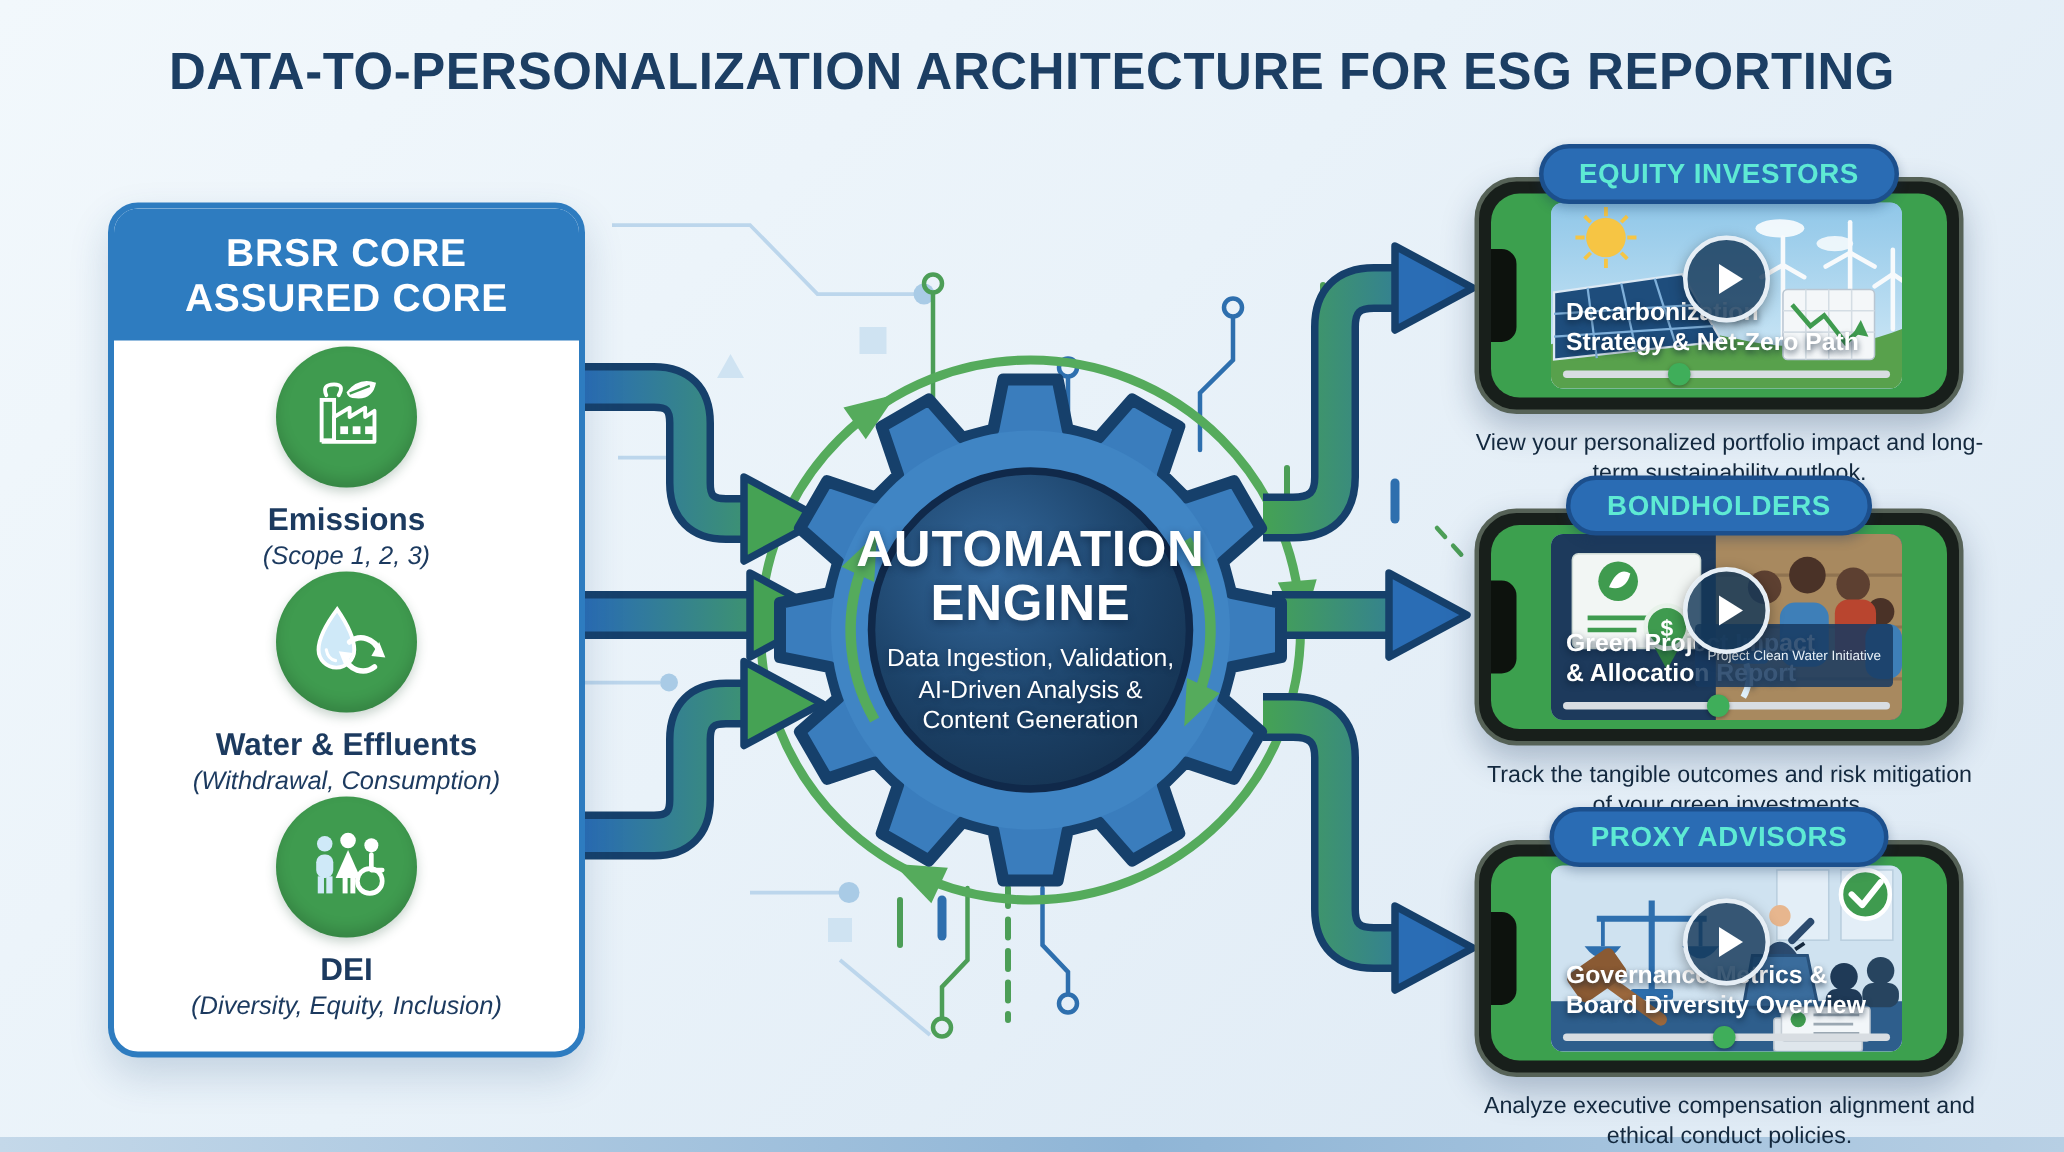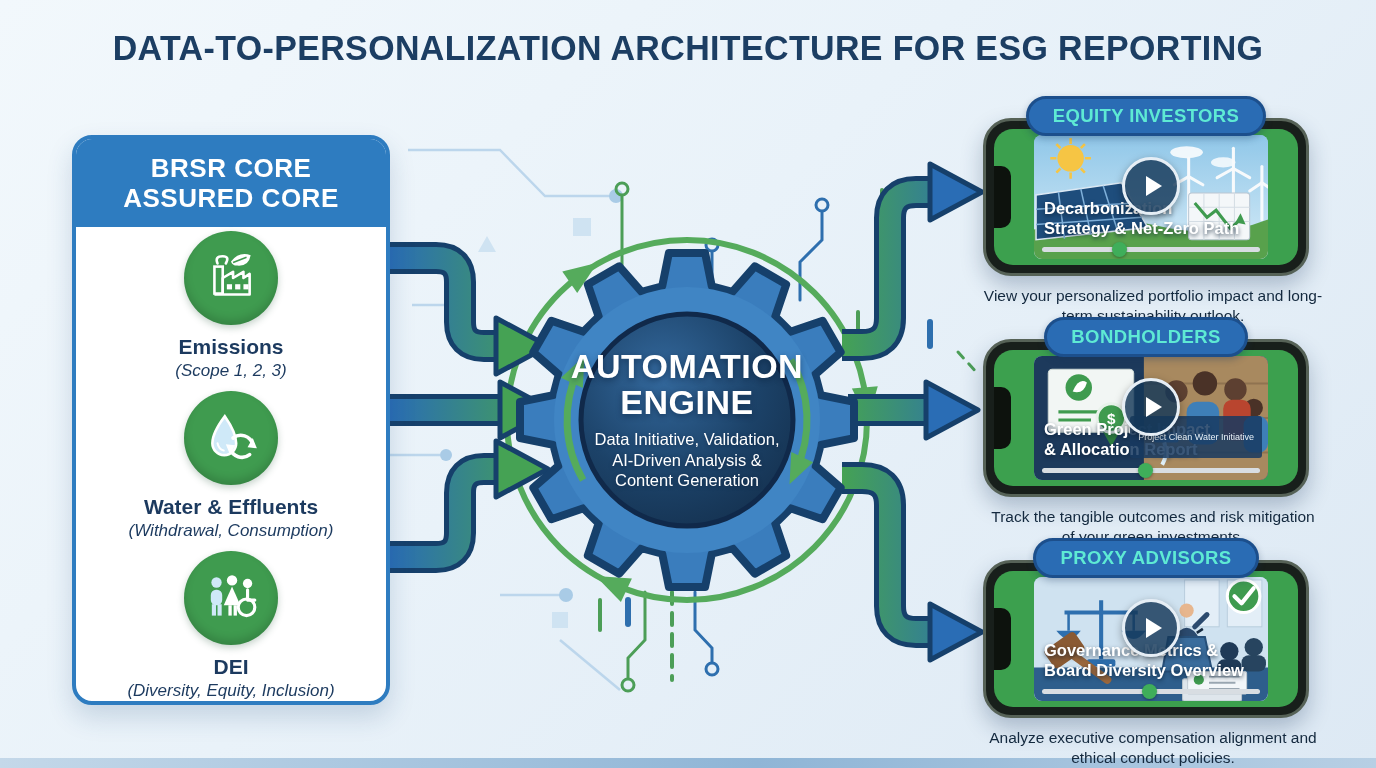--- a/index.html
+++ b/index.html
@@ -10,21 +10,21 @@
   .main-title{position:absolute;top:28px;left:0;width:100%;text-align:center;margin:0;
     color:#1c3e63;font-size:35px;font-weight:bold;letter-spacing:.4px;transform:scaleX(.97);}
   
   .panel{position:absolute;left:72px;top:135px;width:318px;height:570px;background:#ffffff;
     border:4px solid #2e7cc0;border-radius:20px;overflow:hidden;z-index:2;
     box-shadow:0 12px 26px rgba(30,70,120,.18);box-sizing:border-box;}
   .panel-header{background:#2e7cc0;color:#fff;text-align:center;font-weight:bold;
     font-size:26px;line-height:1.15;letter-spacing:.5px;padding:15px 8px 13px;}
   .panel-header span{display:block;}
   .panel-body{height:calc(100% - 92px);display:flex;flex-direction:column;
-    justify-content:space-between;align-items:center;padding:4px 8px 10px;}
+    justify-content:flex-start;align-items:center;padding:4px 8px 10px;}
   .data-item{text-align:center;}
   .icon-circle{width:94px;height:94px;border-radius:50%;background:#3f9b4f;margin:0 auto 10px;
     display:flex;align-items:center;justify-content:center;
     box-shadow:inset 0 -5px 9px rgba(0,0,0,.15),0 3px 7px rgba(30,80,50,.25);}
   .item-title{color:#1c3a5f;font-weight:bold;font-size:21px;}
   .item-sub{color:#1c3a5f;font-size:17px;margin-top:2px;font-style:italic;}
   
   .engine-text{position:absolute;left:687px;top:420px;transform:translate(-50%,-50%);
     width:252px;text-align:center;color:#fff;z-index:2;pointer-events:none;}
   .engine-title{font-size:34px;font-weight:bold;line-height:1.05;letter-spacing:.5px;
@@ -170,21 +170,21 @@
       <polygon points="789.5,484.3 791.3,452.0 813.1,462.2" fill="#55ab5c" stroke="none"></polygon>
     </g>
   </svg>
 
   <div class="engine-text">
     <div class="engine-title">
       <span>AUTOMATION</span>
       <span>ENGINE</span>
     </div>
     <div class="engine-sub">
-      <div>Data Initiative, Validation,</div>
+      <div>Data Ingestion, Validation,</div>
       <div>AI-Driven Analysis &amp;</div>
       <div>Content Generation</div>
     </div>
   </div>
 
   <div class="panel">
     <div class="panel-header">
       <span>BRSR CORE</span>
       <span>ASSURED CORE</span>
     </div>

